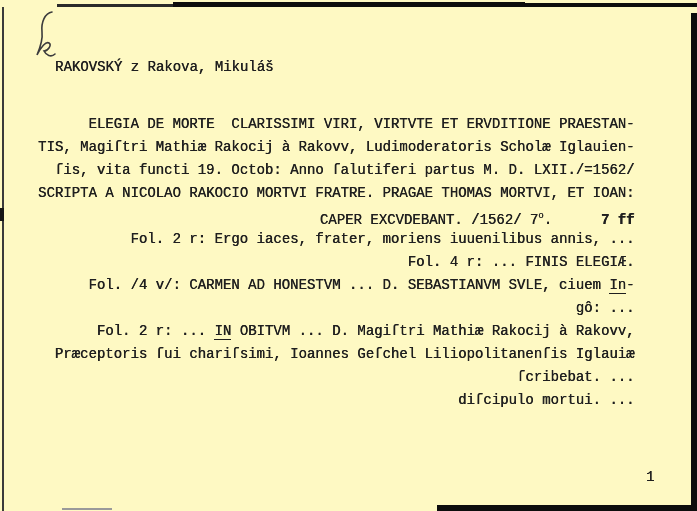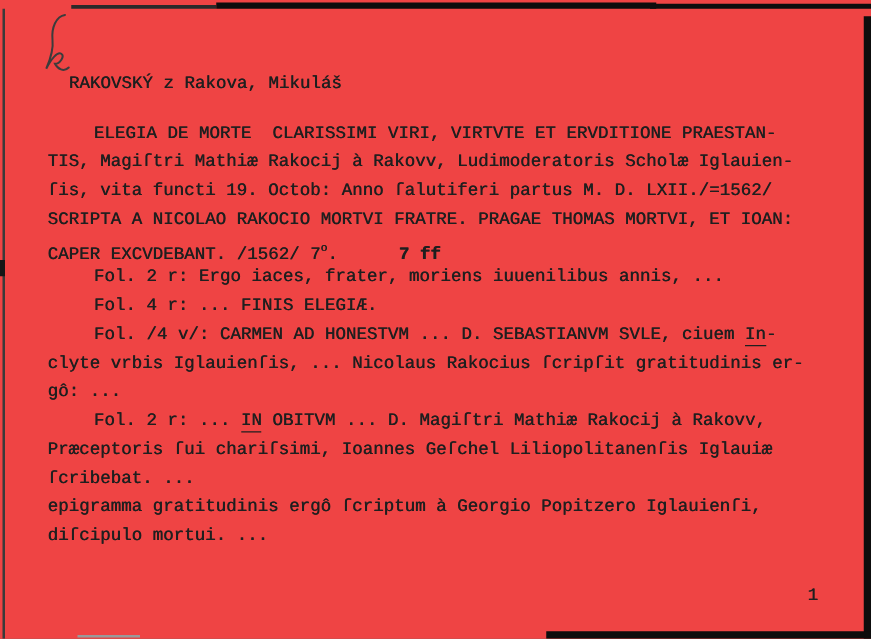--- a/index.html
+++ b/index.html
@@ -10,21 +10,21 @@
     background:#fdfdfa;
     overflow:hidden;
     font-family:"Liberation Mono","DejaVu Sans Mono",monospace;
     color:#1f1f1f;
   }
   .typed{
     font-size:14px;
     text-shadow:0.35px 0 0 currentColor; 
   }
   .header{position:absolute;left:55px;top:56px;height:23px;line-height:23px;white-space:pre;}
-  .doc-body{position:absolute;left:38px;top:96px;}
+  .doc-body{position:absolute;left:38px;top:113px;text-align:right;}
   .line{height:23px;line-height:23px;white-space:pre;}
   .line.indent{padding-left:37px;}
   .sup{font-size:9px;vertical-align:6px;}
   .bold{font-weight:700;margin-left:32px;}
   .underline{border-bottom:1.4px solid currentColor;}
   .page-number{position:absolute;left:646px;top:466px;height:23px;line-height:23px;}
 
   
   .scan{position:absolute;background:#0d0d0d;}
   .edge-top-a{left:57px;top:4px;width:116px;height:3px;background:#2a2a2a;}
@@ -34,21 +34,21 @@
   .edge-bottom{left:437px;top:505px;width:260px;height:6px;}
   .edge-bottom-smudge{left:62px;top:508px;width:50px;height:2px;background:#9a9a9a;}
   .edge-left{left:2px;top:7px;width:2px;height:504px;background:#3a3a3a;}
   .edge-left-blob{left:0px;top:208px;width:4px;height:13px;background:#161616;}
 
   .hand-mark{position:absolute;left:28px;top:8px;}
 </style>
 </head>
 <body>
 
-<div class="page" style="background: #ef4444; color: rgb(31, 31, 31); text-decoration: underline;">
+<div class="page" style="background: #fef9c3; color: rgb(31, 31, 31); text-decoration: underline;">
 
   <div class="scan edge-top-a"></div>
   <div class="scan edge-top-b"></div>
   <div class="scan edge-top-c"></div>
   <div class="scan edge-right"></div>
   <div class="scan edge-bottom"></div>
   <div class="scan edge-bottom-smudge"></div>
   <div class="scan edge-left"></div>
   <div class="scan edge-left-blob"></div>
 
@@ -62,24 +62,22 @@
 
   <div class="doc-body typed">
       <div class="line indent"><span>ELEGIA DE MORTE  CLARISSIMI VIRI, VIRTVTE ET ERVDITIONE PRAESTAN-</span></div>
       <div class="line"><span>TIS, Magiſtri Mathiæ Rakocij à Rakovv, Ludimoderatoris Scholæ Iglauien-</span></div>
       <div class="line"><span>ſis, vita functi 19. Octob: Anno ſalutiferi partus M. D. LXII./=1562/</span></div>
       <div class="line"><span>SCRIPTA A NICOLAO RAKOCIO MORTVI FRATRE. PRAGAE THOMAS MORTVI, ET IOAN:</span></div>
       <div class="line"><span>CAPER EXCVDEBANT. /1562/ 7</span><span class="sup">o</span><span>.  </span><span class="bold">7 ff</span></div>
       <div class="line indent" style=""><span>Fol. 2 r: Ergo iaces, frater, moriens iuuenilibus annis, ...</span></div>
       <div class="line indent"><span>Fol. 4 r: ... FINIS ELEGIÆ.</span></div>
       <div class="line indent"><span>Fol. /4 v/: CARMEN AD HONESTVM ... D. SEBASTIANVM SVLE, ciuem </span><span class="underline">In</span><span>-</span></div>
-      <div class="line"><span>clyte vrbis Iglauienſis, ... Nicolaus Rakocius ſcripſit gratitudinis er-</span></div>
       <div class="line"><span>gô: ...</span></div>
       <div class="line indent"><span>Fol. 2 r: ... </span><span class="underline">IN</span><span> OBITVM ... D. Magiſtri Mathiæ Rakocij à Rakovv,</span></div>
       <div class="line"><span>Præceptoris ſui chariſsimi, Ioannes Geſchel Liliopolitanenſis Iglauiæ</span></div>
       <div class="line"><span>ſcribebat. ...</span></div>
-      <div class="line"><span>epigramma gratitudinis ergô ſcriptum à Georgio Popitzero Iglauienſi,</span></div>
       <div class="line"><span>diſcipulo mortui. ...</span></div>
     </div>
 
   <div class="page-number typed">1</div>
 
 </div>
 
 </body></html>

